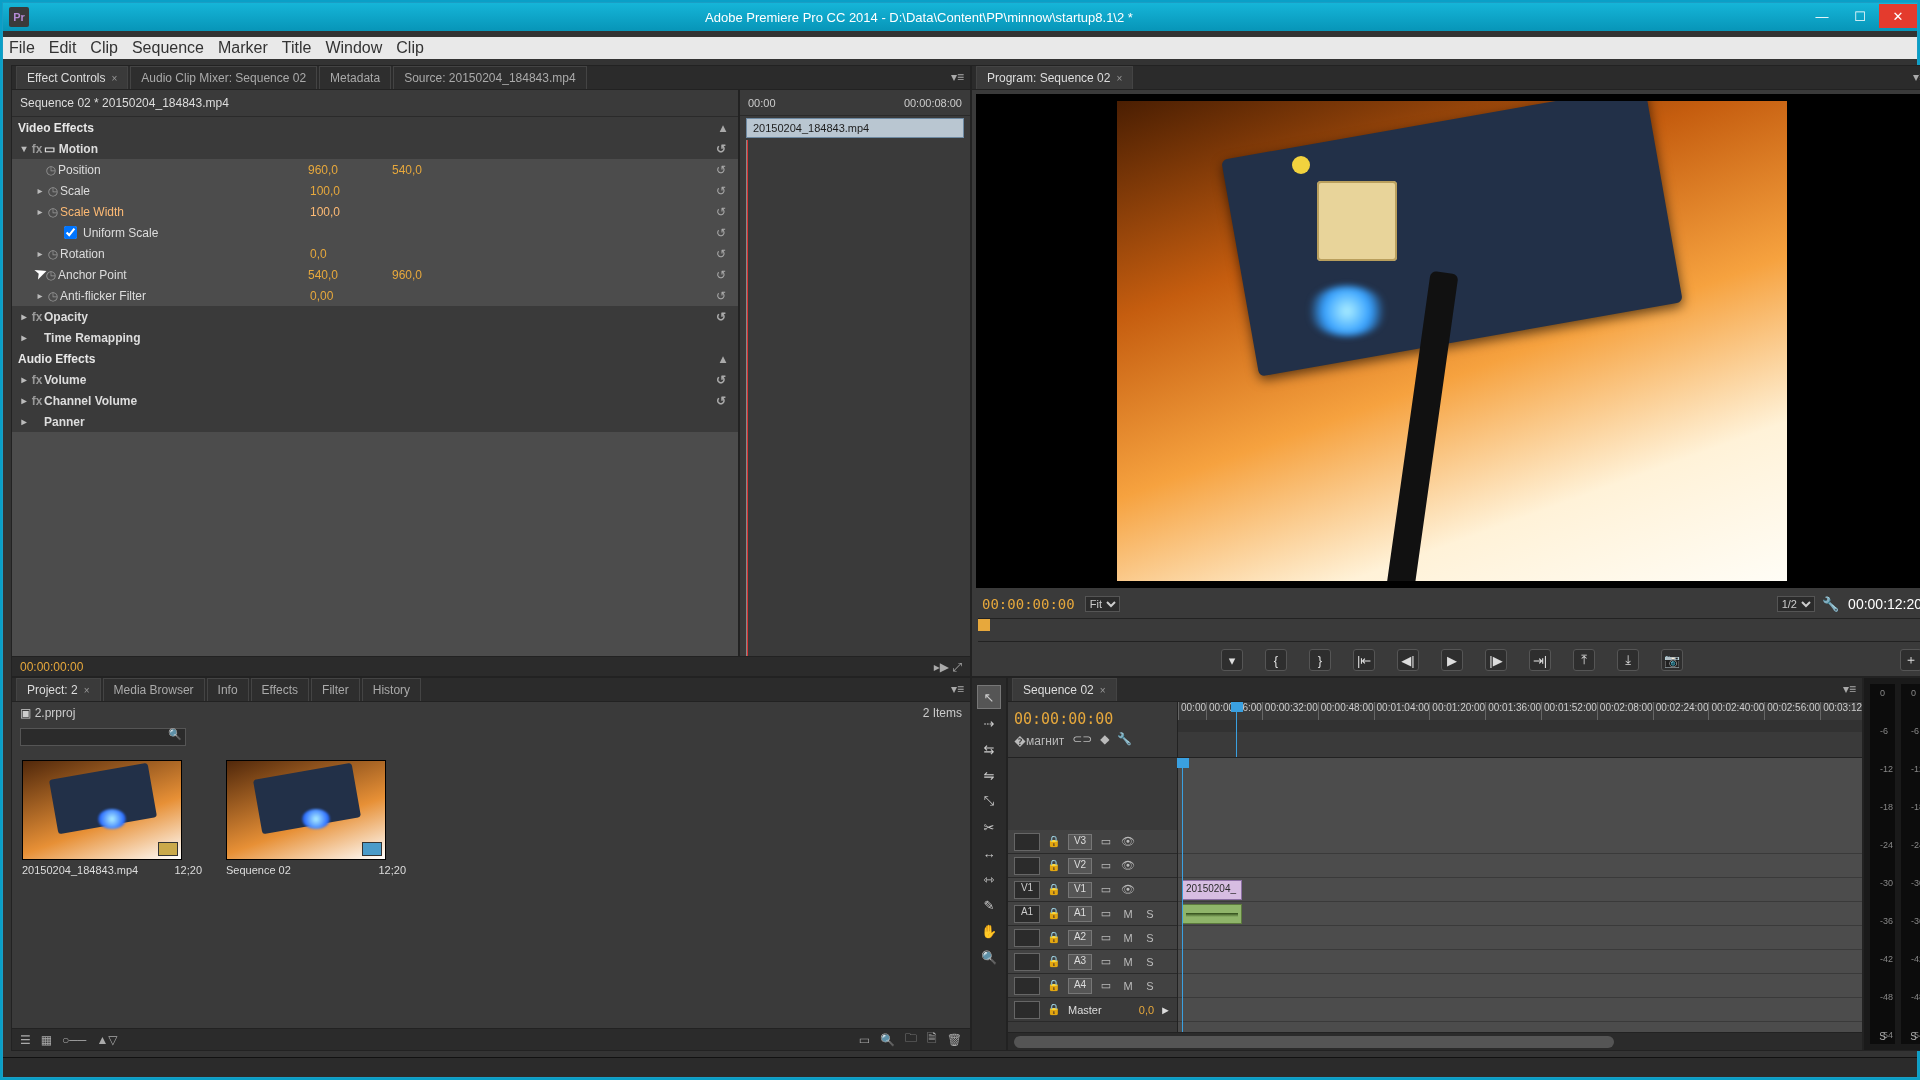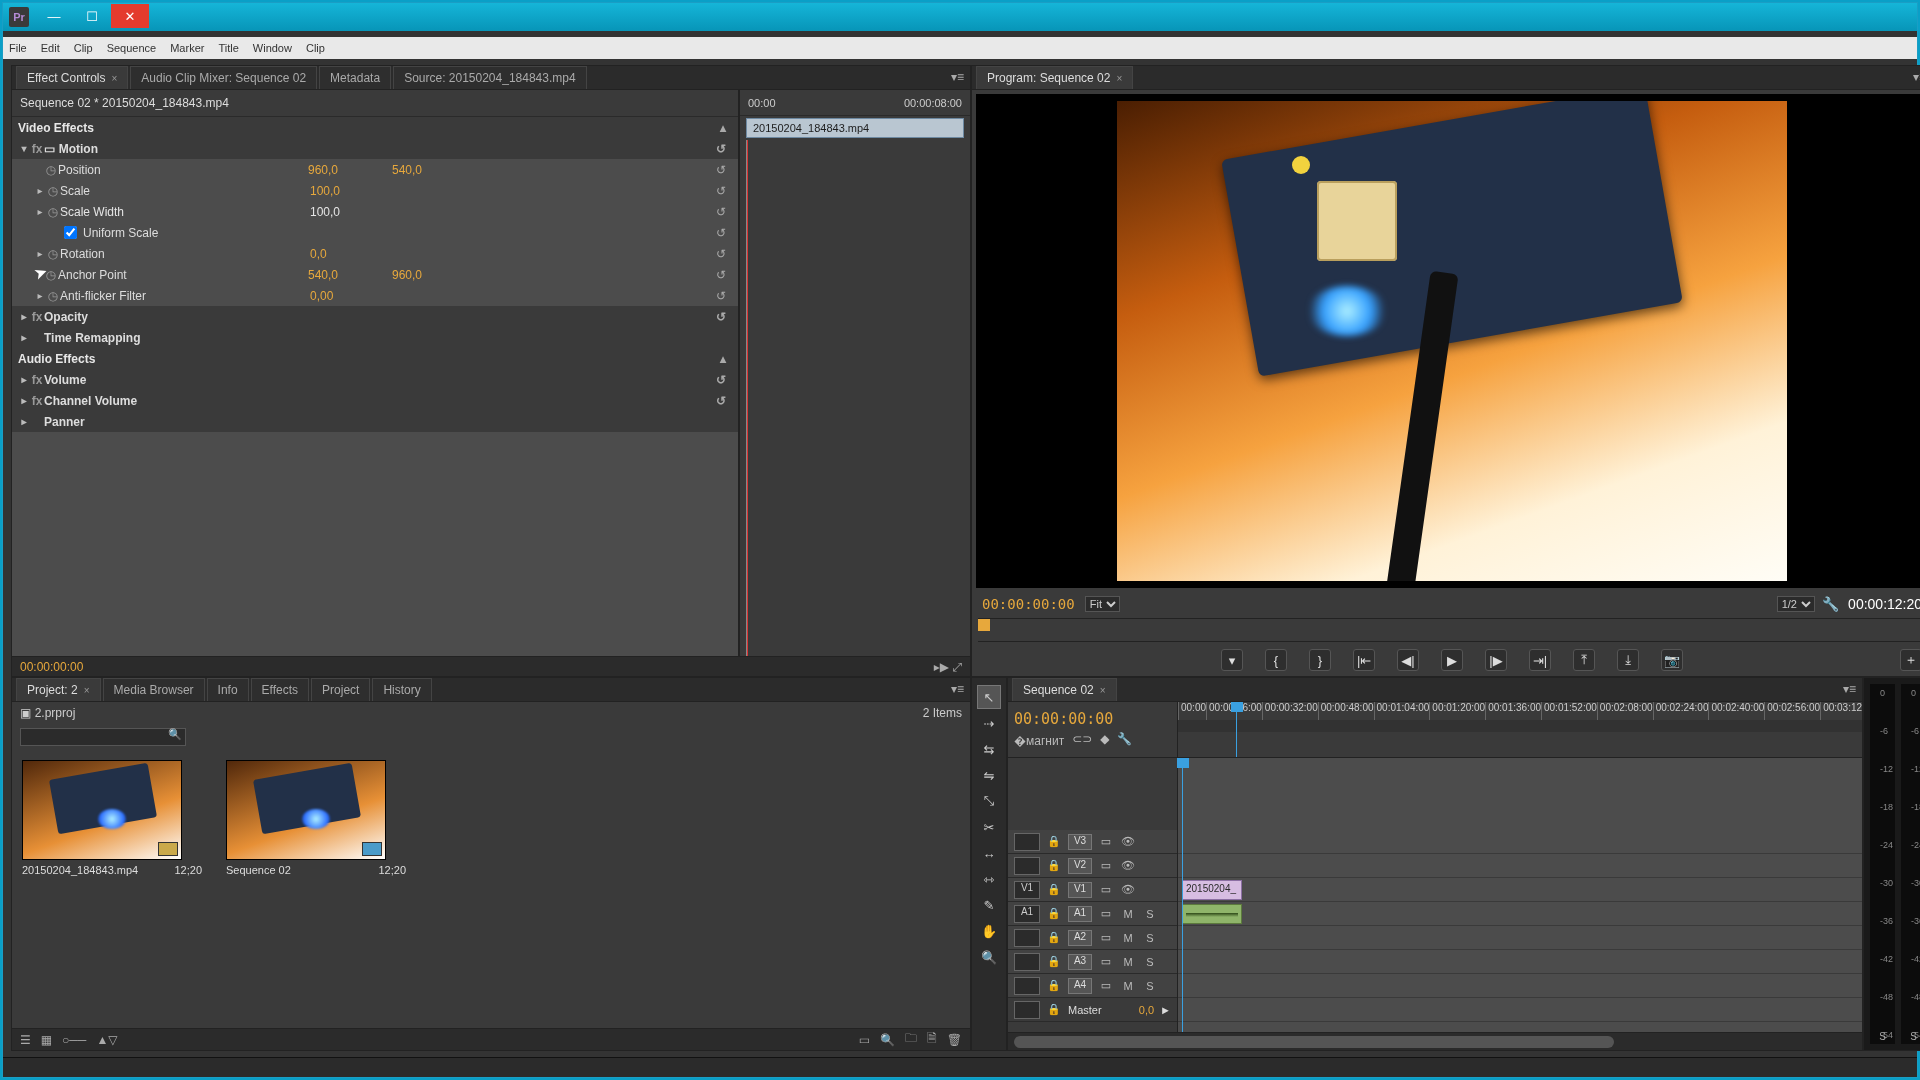--- a/index.html
+++ b/index.html
@@ -4,21 +4,21 @@
 <style>
 * { margin:0; padding:0; box-sizing:border-box; font-family:"Segoe UI",Tahoma,sans-serif; user-select:none; }
 html,body { width:1920px; height:1080px; background:#0a9fc7; overflow:hidden; }
 .window { position:absolute; left:2px; top:2px; right:2px; bottom:2px; display:flex; flex-direction:column; border:1px solid #1a9ec5; background:#333;gap:6px; }
 .titlebar { height:28px; background:linear-gradient(#15b5d8,#0795b8); display:flex; align-items:center; color:#fff; font-size:13px; }
 .titlebar .icon { width:20px; height:20px; margin:0 6px; background:#3a3a3a; display:flex; align-items:center; justify-content:center; color:#b48ad4; font-size:11px; font-weight:bold; border-radius:2px; }
 .titlebar .title { flex:1; text-align:center; }
 .winbtns { display:flex; }
 .winbtns div { width:38px; height:24px; display:flex; align-items:center; justify-content:center; color:#fff; margin-top:-2px; }
 .winbtn-close { background:#e43b2d; }
-.menubar { height:22px; background:#e9e9e9; display:flex; align-items:center; padding:0 6px; gap:14px; font-size:11px; color:#333; }
+.menubar { height:22px; background:#e9e9e9; display:flex; align-items:center; padding:0 6px; gap:14px; font-size:16px; color:#333; }
 .workspace { flex:1; display:grid; grid-template-columns: 960px 1fr; grid-template-rows: 612px 1fr; background:#2b2b2b;margin-left:8px; }
 
 .panel { background:#3a3a3a; border:1px solid #222; display:flex; flex-direction:column; position:relative; color:#ccc; }
 .tabbar { height:24px; display:flex; align-items:flex-end; font-size:12px; background:#2b2b2b; border-bottom:1px solid #222; padding-left:4px; }
 .tab { padding:4px 10px 4px 10px; color:#aaa; background:#2e2e2e; border:1px solid #444; border-bottom:none; margin-right:2px; position:relative; }
 .tab.active { background:#3a3a3a; color:#ddd; }
 .tab .close { margin-left:6px; color:#999; font-size:10px; }
 .panel-menu { position:absolute; right:6px; top:4px; color:#aaa; font-size:12px; }
 
 .ec { grid-column:1; grid-row:1; }
@@ -28,21 +28,21 @@
 .ec-tree { flex:1; overflow:auto; position:relative; background:#4c4c4c; }
 .ec-row { display:flex; align-items:center; height:21px; padding-left:6px; color:#ddd; }
 .ec-row.header { background:#3a3a3a; font-weight:bold; color:#e7e7e7; }
 .ec-row.fx { background:#3a3a3a; font-weight:bold; }
 .ec-row .tw { width:12px; text-align:center; color:#bbb; font-size:10px; }
 .ec-row .kf { width:14px; text-align:center; color:#999; font-size:12px; }
 .ec-row .lbl { flex:0 0 250px; }
 .ec-row .val { color:#e7a83c; margin-right:36px; min-width:48px; }
 .ec-row .chk { margin-right:6px; }
 .ec-row .reset { margin-left:auto; margin-right:12px; color:#aaa; }
-.ec-row.disabled .lbl, .ec-row.disabled .val { color:#e5e5e5; }
+.ec-row.disabled .lbl, .ec-row.disabled .val { color:#fdba74; }
 .ec-right { width:230px; background:#3a3a3a; display:flex; flex-direction:column; }
 .ec-right-scale { height:26px; display:flex; align-items:center; font-size:11px; color:#ccc; justify-content:space-between; padding:0 8px; border-bottom:1px solid #2a2a2a;}
 .ec-clipbar { height:20px; background:#b9c6d1; margin:2px 6px; color:#1d1d1d; font-size:11px; padding:3px 6px; border:1px solid #6d89a2; }
 .ec-right-body { flex:1; position:relative; border-left:1px solid #888; margin-left:6px; }
 .playhead-red { position:absolute; left:0; top:0; bottom:0; width:0; border-left:1px solid #d33; }
 .ec-foot { height:20px; background:#2b2b2b; border-top:1px solid #222; display:flex; align-items:center; font-size:12px; color:#e7a83c; padding:0 8px; }
 .ec-foot .spacer { flex:1; }
 
 .pm { grid-column:2; grid-row:1; }
 .pm-video { flex:1; background:#000; display:flex; align-items:center; justify-content:center; position:relative; margin:4px; }
@@ -114,20 +114,21 @@
 
 .status { height:20px; background:#2b2b2b; border-top:1px solid #111; }
 .cursor { position:absolute; left:22px; top:146px; font-size:16px; color:#fff; pointer-events:none; transform:rotate(-20deg);}
 </style>
 </head>
 <body>
 
 <div class="window">
   <div class="titlebar">
     <div class="icon">Pr</div>
+    <div class="title">Adobe Premiere Pro CC 2014 - D:\Data\Content\PP\minnow\startup8.1\2 *</div>
     <div class="winbtns">
       <div>—</div>
       <div>☐</div>
       <div class="winbtn-close">✕</div>
     </div>
   </div>
 
   <div class="menubar">
     <span>File</span>
     <span>Edit</span>
@@ -298,21 +299,21 @@
         <div class="btn plus">＋</div>
       </div>
     </div>
 
     <div class="panel pp">
       <div class="tabbar">
         <div class="tab active"><span>Project: 2</span><span class="close">×</span></div>
         <div class="tab">Media Browser</div>
         <div class="tab">Info</div>
         <div class="tab">Effects</div>
-        <div class="tab">Project</div>
+        <div class="tab">Filter</div>
         <div class="tab">History</div>
         <div class="panel-menu">▾≡</div>
       </div>
       <div class="pp-head">
         <span>▣</span>&nbsp;
         <span>2.prproj</span>
         <span class="count">2 Items</span>
       </div>
       <div class="pp-search">
         <span style="position:relative;">

